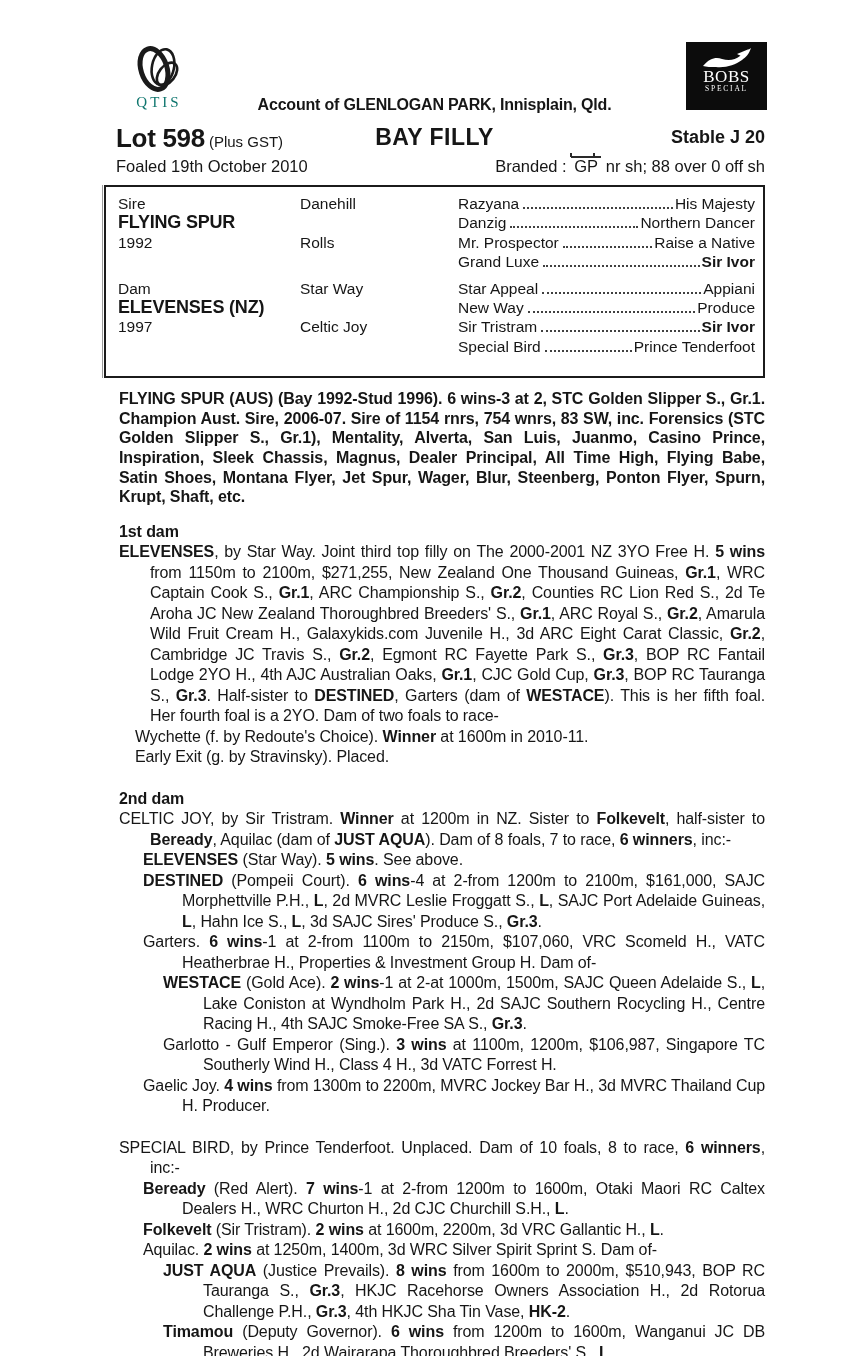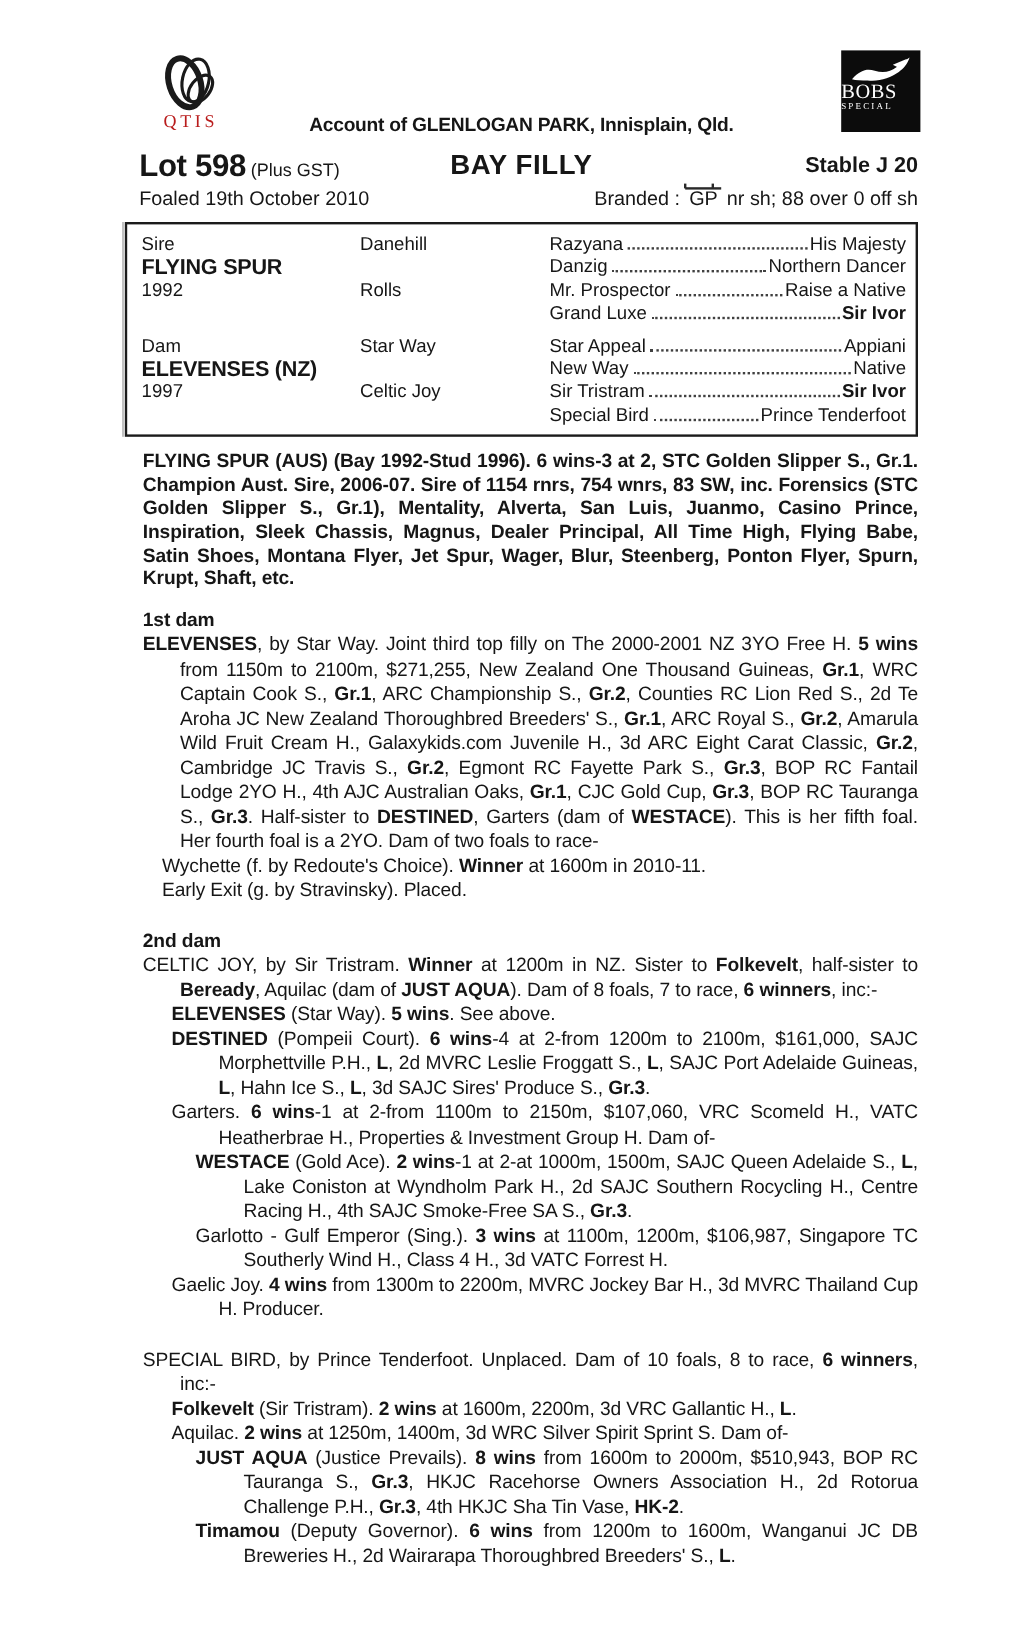--- a/index.html
+++ b/index.html
@@ -6,39 +6,39 @@
   html,body { background:#ffffff; }
   .page {
     width:860px; height:1356px; background:#ffffff; color:#161616;
     font-family:"Liberation Sans", sans-serif;
     position:relative; padding:44px 95px 0 104px; overflow:hidden;
   }
   
   .header { position:relative; height:74px; }
   .qtis { position:absolute; left:18px; top:0; width:74px; text-align:center; }
   .qtis svg { display:block; margin:0 auto; }
-  .qtis-label { font-family:"Liberation Serif", serif; font-size:15px; letter-spacing:3px; color:#b91c1c; }
+  .qtis-label { font-family:"Liberation Serif", serif; font-size:15px; letter-spacing:3px; color:#0f766e; }
   .account { position:absolute; left:0; right:0; bottom:4px; text-align:center; font-weight:bold; font-size:16px; letter-spacing:-0.2px; }
-  .bobs { position:absolute; right:-2px; top:-2px; width:66px; height:68px; background:#0c0c0c; color:#fff; font-family:"Liberation Serif", serif; }
+  .bobs { position:absolute; right:-2px; top:-2px; width:81px; height:68px; background:#0c0c0c; color:#fff; text-align:center; font-family:"Liberation Serif", serif; }
   .bobs svg { display:block; margin:5px auto 0; }
   .bobs-name { font-size:17px; line-height:15px; letter-spacing:0.5px; }
   .bobs-sub { font-size:7.5px; line-height:10px; letter-spacing:1.8px; }
   
   .lot-line { position:relative; margin-top:5px; height:27px; }
   .lot-left { position:absolute; left:12px; top:0; white-space:nowrap; }
   .lot-num { font-size:26px; font-weight:bold; letter-spacing:-0.3px; }
   .gst { font-size:15px; margin-left:4px; }
   .horse-type { position:absolute; left:0; right:0; top:1px; text-align:center; font-size:23px; font-weight:bold; letter-spacing:0.5px; }
   .stable { position:absolute; right:0; top:4px; font-size:18px; font-weight:bold; }
   .foal-line { display:flex; justify-content:space-between; margin:7px 0 0 12px; font-size:16.5px; }
   .brand-mark { display:inline-block; position:relative; padding:0 1px; margin:0 2px; }
   .brand-mark::before { content:""; position:absolute; left:-2px; right:-2px; top:-1px; height:2px; background:#2a2a2a; }
   .brand-mark::after { content:""; position:absolute; left:-3px; top:-4px; width:2px; height:4px; background:#2a2a2a; box-shadow:23px 0 0 #2a2a2a; }
   
-  .pedigree { margin-top:9px; border:2px solid #1b1b1b; padding:7px 8px 6px 12px; position:relative; }
+  .pedigree { margin-top:9px; border:2px solid #1b1b1b; padding:7px 8px 20px 12px; position:relative; }
   .pedigree::before { content:""; position:absolute; left:-4px; top:-2px; bottom:-2px; width:1px; background:#9a9a9a; }
   .ped-block { display:flex; }
   .ped-block + .ped-block { margin-top:7px; }
   .pcol1 { width:182px; } .pcol2 { width:158px; } .pcol3 { flex:1; min-width:0; }
   .pline { height:19.4px; line-height:19.4px; font-size:15.5px; white-space:nowrap; }
   .pname { font-weight:bold; font-size:18px; letter-spacing:-0.2px; }
   .lead-line { display:flex; align-items:baseline; }
   .lead { flex:1; border-bottom:2px dotted #404040; margin:0 2px 3px 4px; min-width:10px; }
   .b { font-weight:bold; }
   
@@ -147,21 +147,21 @@
       </div>
       <div class="pcol3">
         <div class="pline lead-line">
             <span>Star Appeal</span>
             <span class="lead"></span>
             <span>Appiani</span>
           </div>
         <div class="pline lead-line">
             <span>New Way</span>
             <span class="lead"></span>
-            <span>Native</span>
+            <span>Produce</span>
           </div>
         <div class="pline lead-line">
             <span>Sir Tristram</span>
             <span class="lead"></span>
             <span class="b">Sir Ivor</span>
           </div>
         <div class="pline lead-line">
             <span>Special Bird</span>
             <span class="lead"></span>
             <span>Prince Tenderfoot</span>
@@ -187,20 +187,21 @@
       <p class="para e1"><span class="b">ELEVENSES</span><span> (Star Way). </span><span class="b">5 wins</span><span>. See above.</span></p>
       <p class="para e1"><span class="b">DESTINED</span><span> (Pompeii Court). </span><span class="b">6 wins</span><span>-4 at 2-from 1200m to 2100m, $161,000, SAJC Morphettville P.H., </span><span class="b">L</span><span>, 2d MVRC Leslie Froggatt S., </span><span class="b">L</span><span>, SAJC Port Adelaide Guineas, </span><span class="b">L</span><span>, Hahn Ice S., </span><span class="b">L</span><span>, 3d SAJC Sires' Produce S., </span><span class="b">Gr.3</span><span>.</span></p>
       <p class="para e1"><span>Garters. </span><span class="b">6 wins</span><span>-1 at 2-from 1100m to 2150m, $107,060, VRC Scomeld H., VATC Heatherbrae H., Properties &amp; Investment Group H. Dam of-</span></p>
       <p class="para e2"><span class="b">WESTACE</span><span> (Gold Ace). </span><span class="b">2 wins</span><span>-1 at 2-at 1000m, 1500m, SAJC Queen Adelaide S., </span><span class="b">L</span><span>, Lake Coniston at Wyndholm Park H., 2d SAJC Southern Rocycling H., Centre Racing H., 4th SAJC Smoke-Free SA S., </span><span class="b">Gr.3</span><span>.</span></p>
       <p class="para e2"><span>Garlotto - Gulf Emperor (Sing.). </span><span class="b">3 wins</span><span> at 1100m, 1200m, $106,987, Singapore TC Southerly Wind H., Class 4 H., 3d VATC Forrest H.</span></p>
       <p class="para e1"><span>Gaelic Joy. </span><span class="b">4 wins</span><span> from 1300m to 2200m, MVRC Jockey Bar H., 3d MVRC Thailand Cup H. Producer.</span></p>
     </div>
 
     <div class="sec">
       <p class="para hang"><span>SPECIAL BIRD, by Prince Tenderfoot. Unplaced. Dam of 10 foals, 8 to race, </span><span class="b">6 winners</span><span>, inc:-</span></p>
+      <p class="para e1"><span class="b">Beready</span><span> (Red Alert). </span><span class="b">7 wins</span><span>-1 at 2-from 1200m to 1600m, Otaki Maori RC Caltex Dealers H., WRC Churton H., 2d CJC Churchill S.H., </span><span class="b">L</span><span>.</span></p>
       <p class="para e1"><span class="b">Folkevelt</span><span> (Sir Tristram). </span><span class="b">2 wins</span><span> at 1600m, 2200m, 3d VRC Gallantic H., </span><span class="b">L</span><span>.</span></p>
       <p class="para e1"><span>Aquilac. </span><span class="b">2 wins</span><span> at 1250m, 1400m, 3d WRC Silver Spirit Sprint S. Dam of-</span></p>
       <p class="para e2"><span class="b">JUST AQUA</span><span> (Justice Prevails). </span><span class="b">8 wins</span><span> from 1600m to 2000m, $510,943, BOP RC Tauranga S., </span><span class="b">Gr.3</span><span>, HKJC Racehorse Owners Association H., 2d Rotorua Challenge P.H., </span><span class="b">Gr.3</span><span>, 4th HKJC Sha Tin Vase, </span><span class="b">HK-2</span><span>.</span></p>
       <p class="para e2"><span class="b">Timamou</span><span> (Deputy Governor). </span><span class="b">6 wins</span><span> from 1200m to 1600m, Wanganui JC DB Breweries H., 2d Wairarapa Thoroughbred Breeders' S., </span><span class="b">L</span><span>.</span></p>
     </div>
 
   </div>
 </div>
 
 </body></html>

